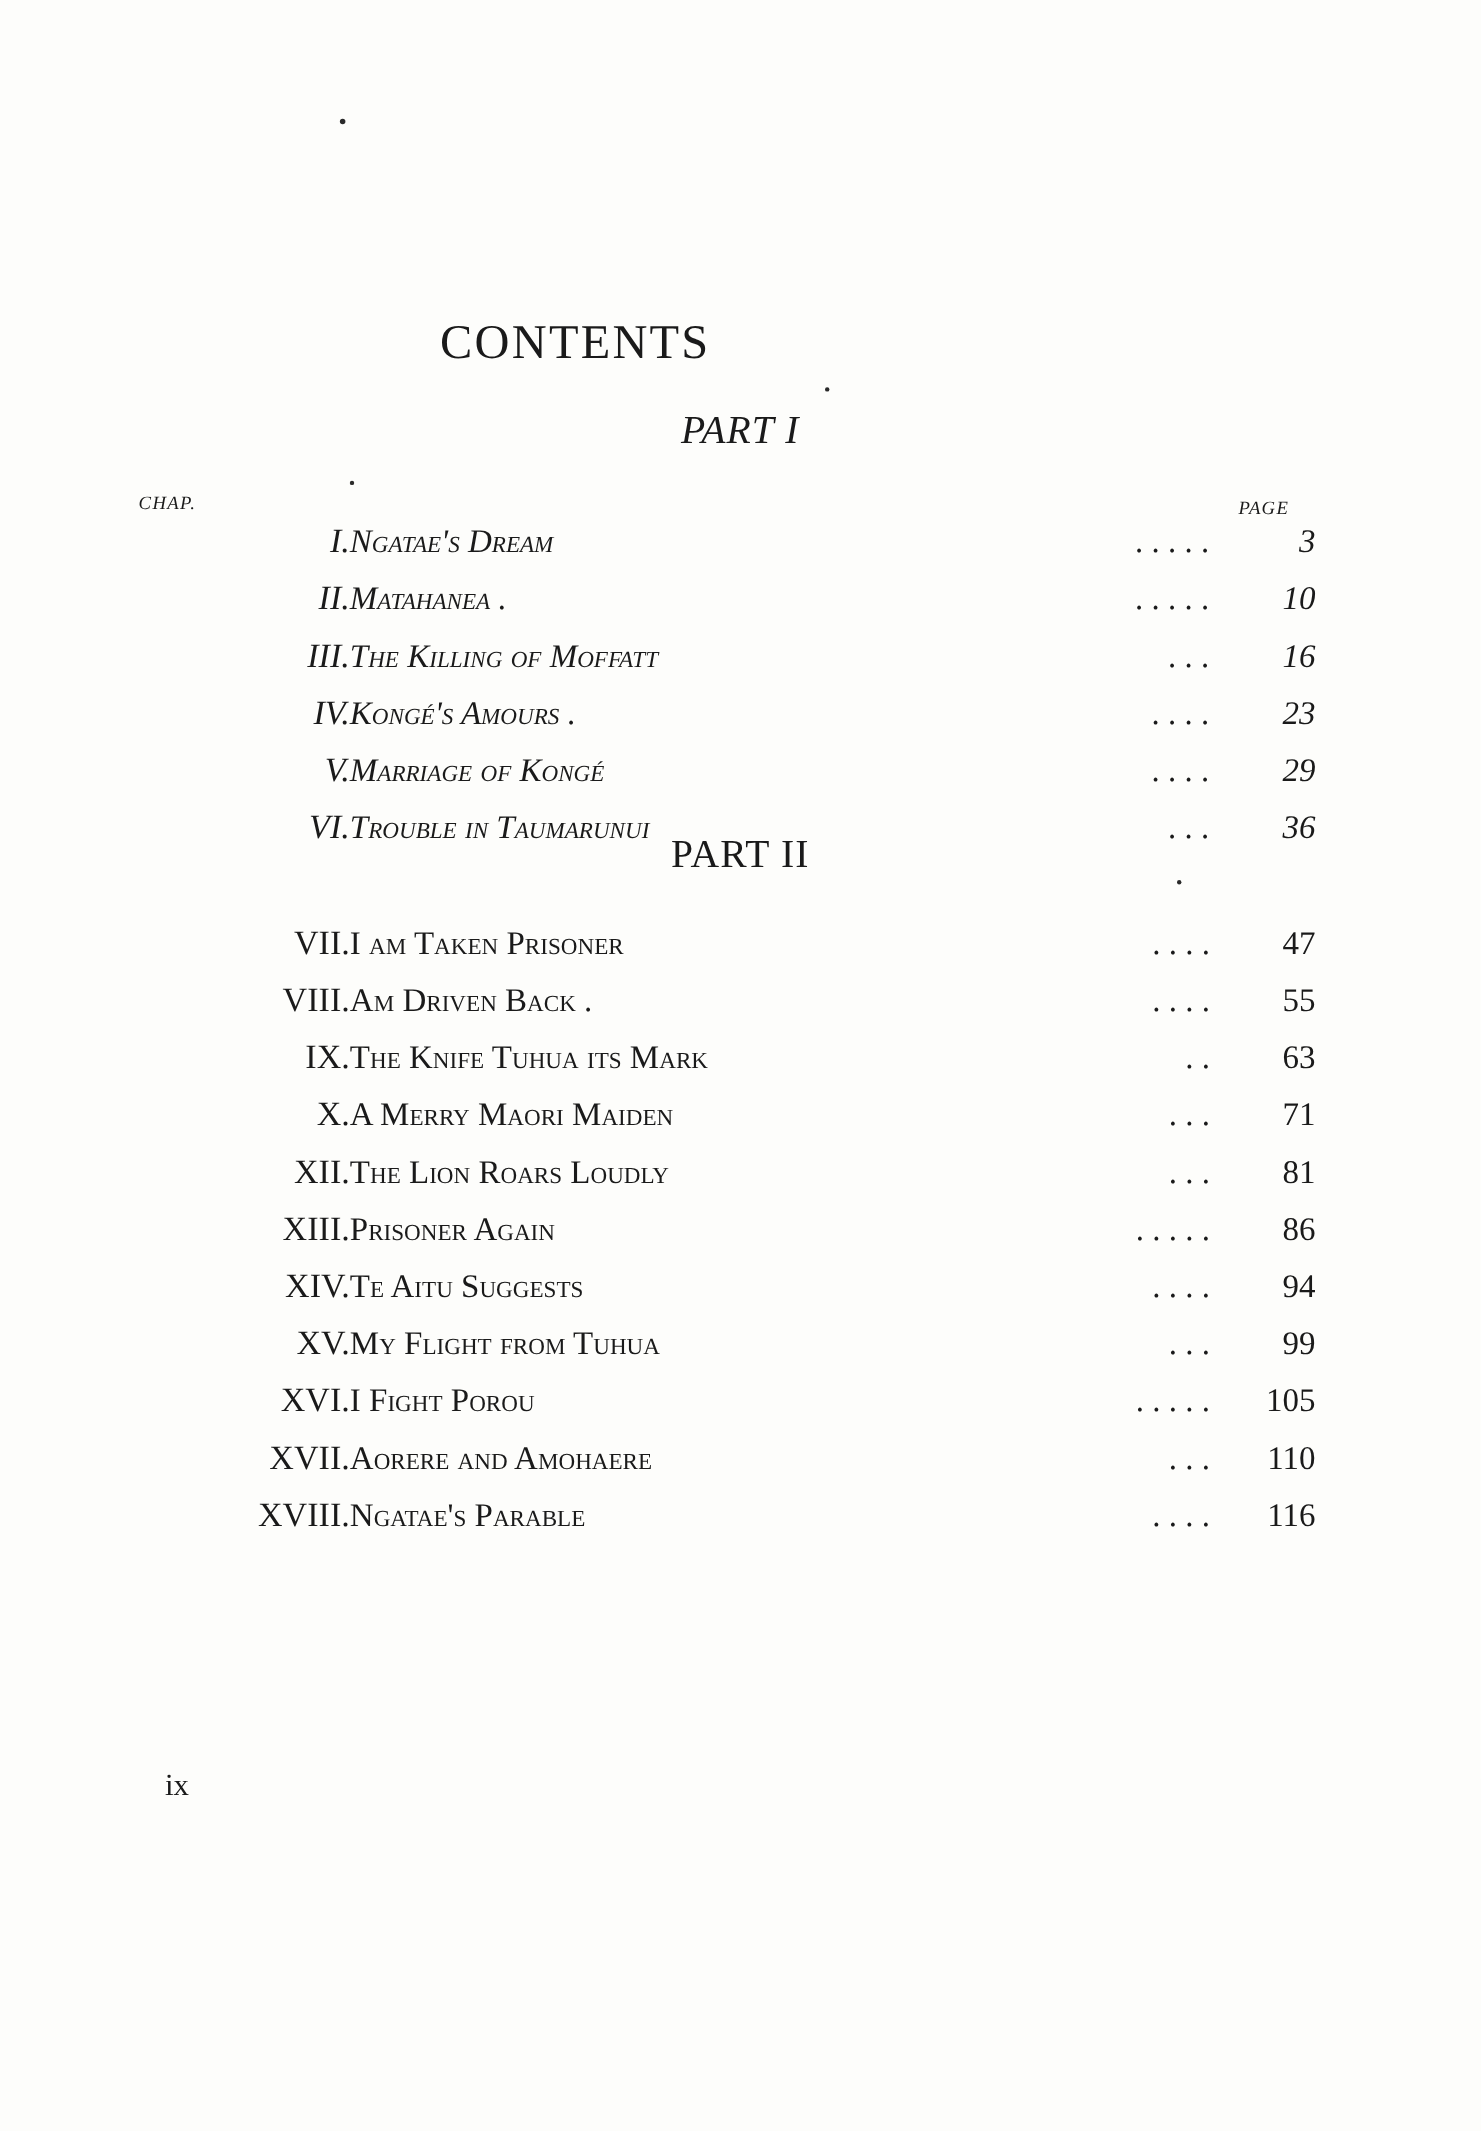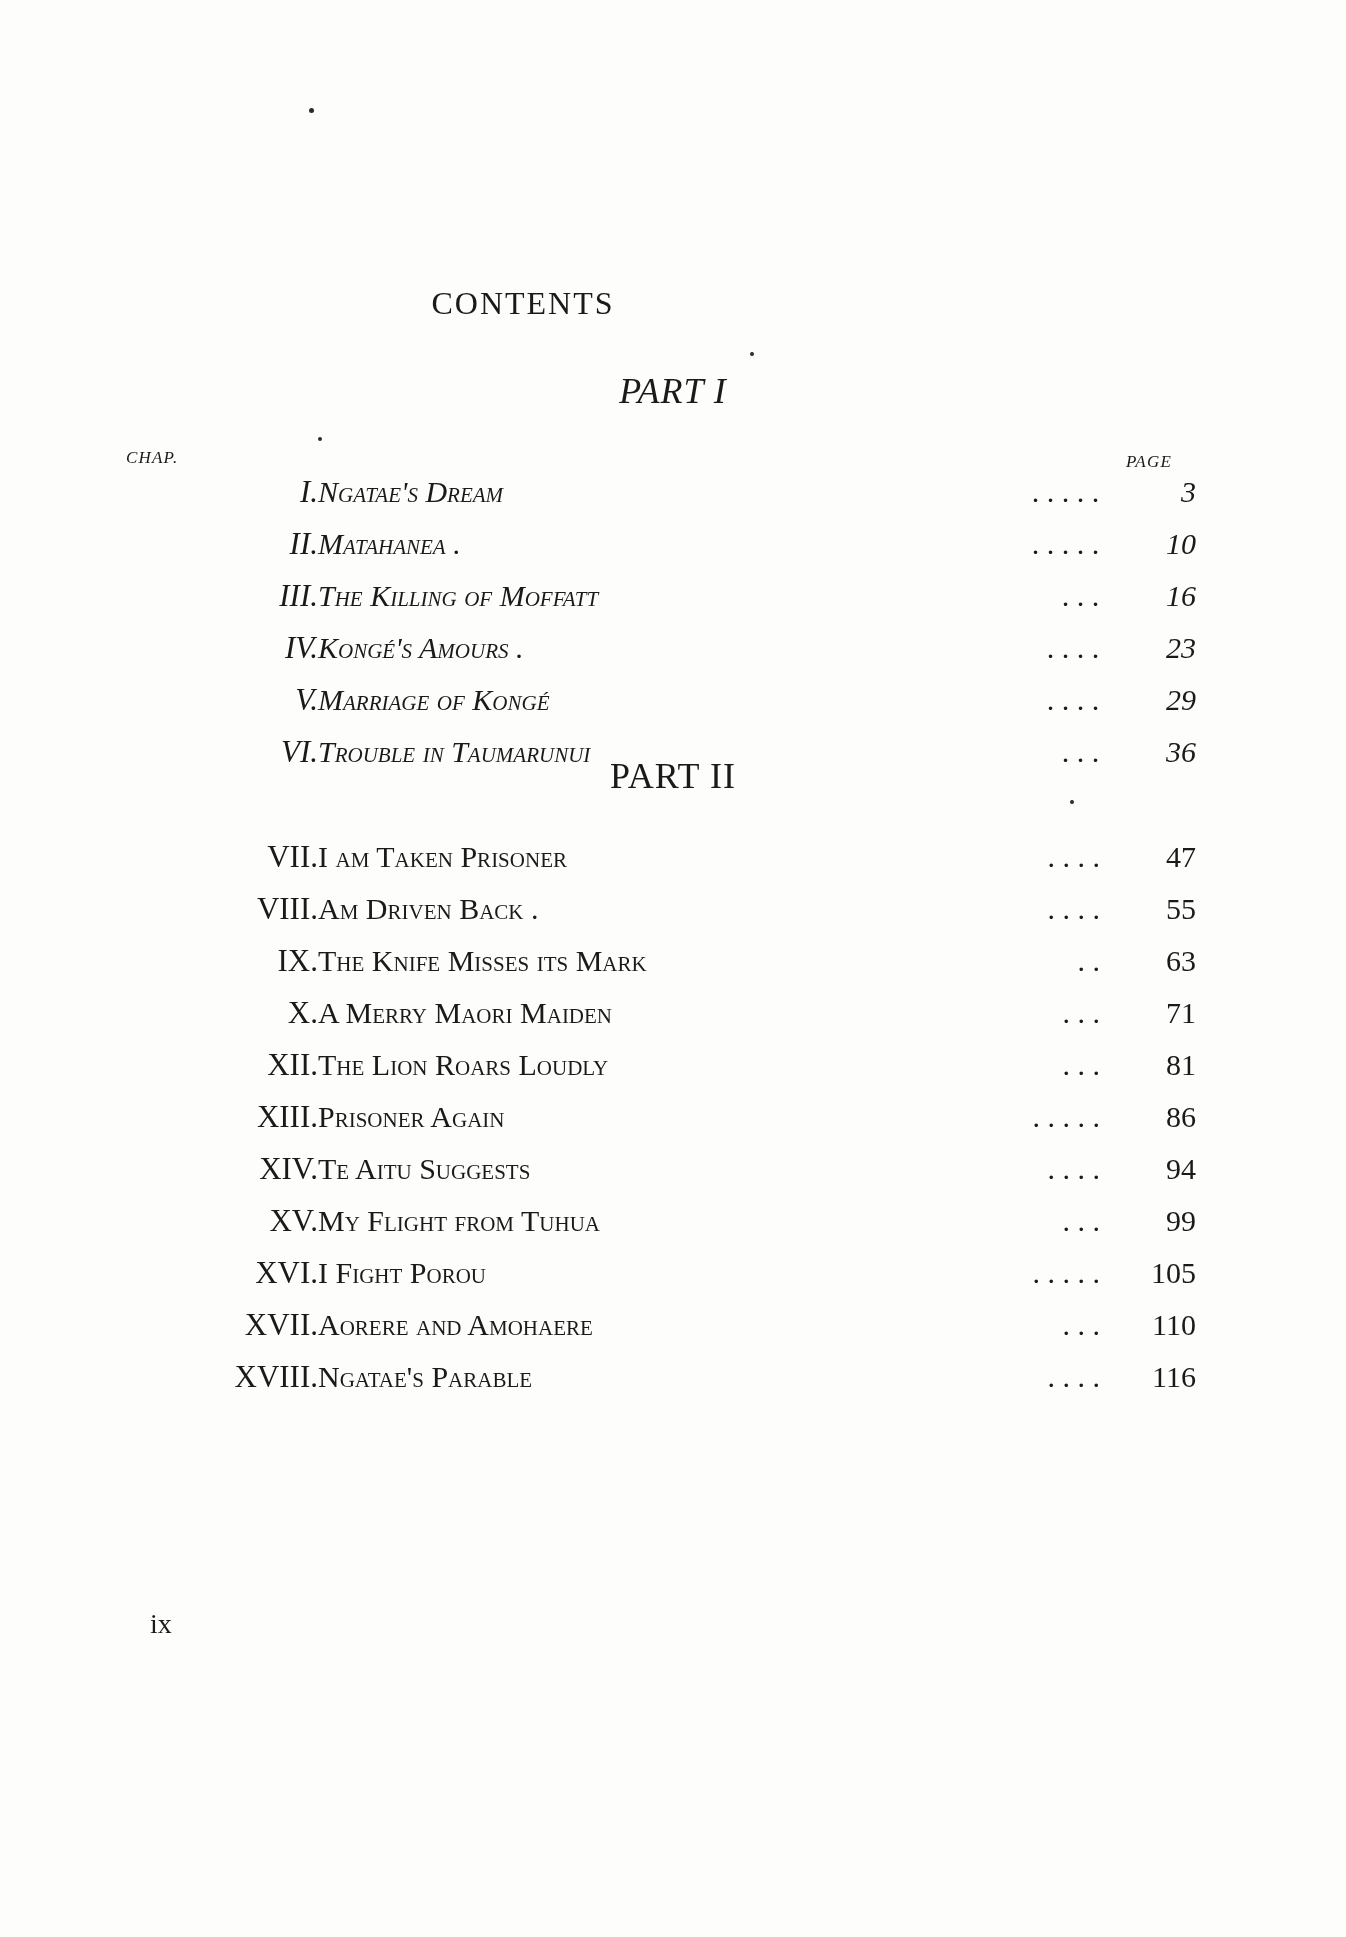--- a/index.html
+++ b/index.html
@@ -30,21 +30,21 @@
     left: 150px;
     top: 0;
     width: 1046px;
   }
 
   h1.contents-title {
     margin: 0;
     padding: 0;
     text-align: center;
     font-weight: 400;
-    font-size: 32px;
+    font-size: 44px;
     letter-spacing: 2px;
     position: absolute;
     top: 285px;
     left: 0;
     width: 1046px;
   }
 
   .part-heading {
     text-align: center;
     font-size: 36px;
@@ -198,21 +198,21 @@
             <td class="pg">47</td>
           </tr>
           <tr class="row">
             <td class="num">VIII.</td>
             <td class="title smcap">Am Driven Back .</td>
             <td class="dots">.    .    .    .</td>
             <td class="pg">55</td>
           </tr>
           <tr class="row">
             <td class="num">IX.</td>
-            <td class="title smcap">The Knife Misses its Mark</td>
+            <td class="title smcap">The Knife Tuhua its Mark</td>
             <td class="dots">.    .</td>
             <td class="pg">63</td>
           </tr>
           <tr class="row">
             <td class="num">X.</td>
             <td class="title smcap">A Merry Maori Maiden</td>
             <td class="dots">.    .    .</td>
             <td class="pg">71</td>
           </tr>
           <tr class="row">

